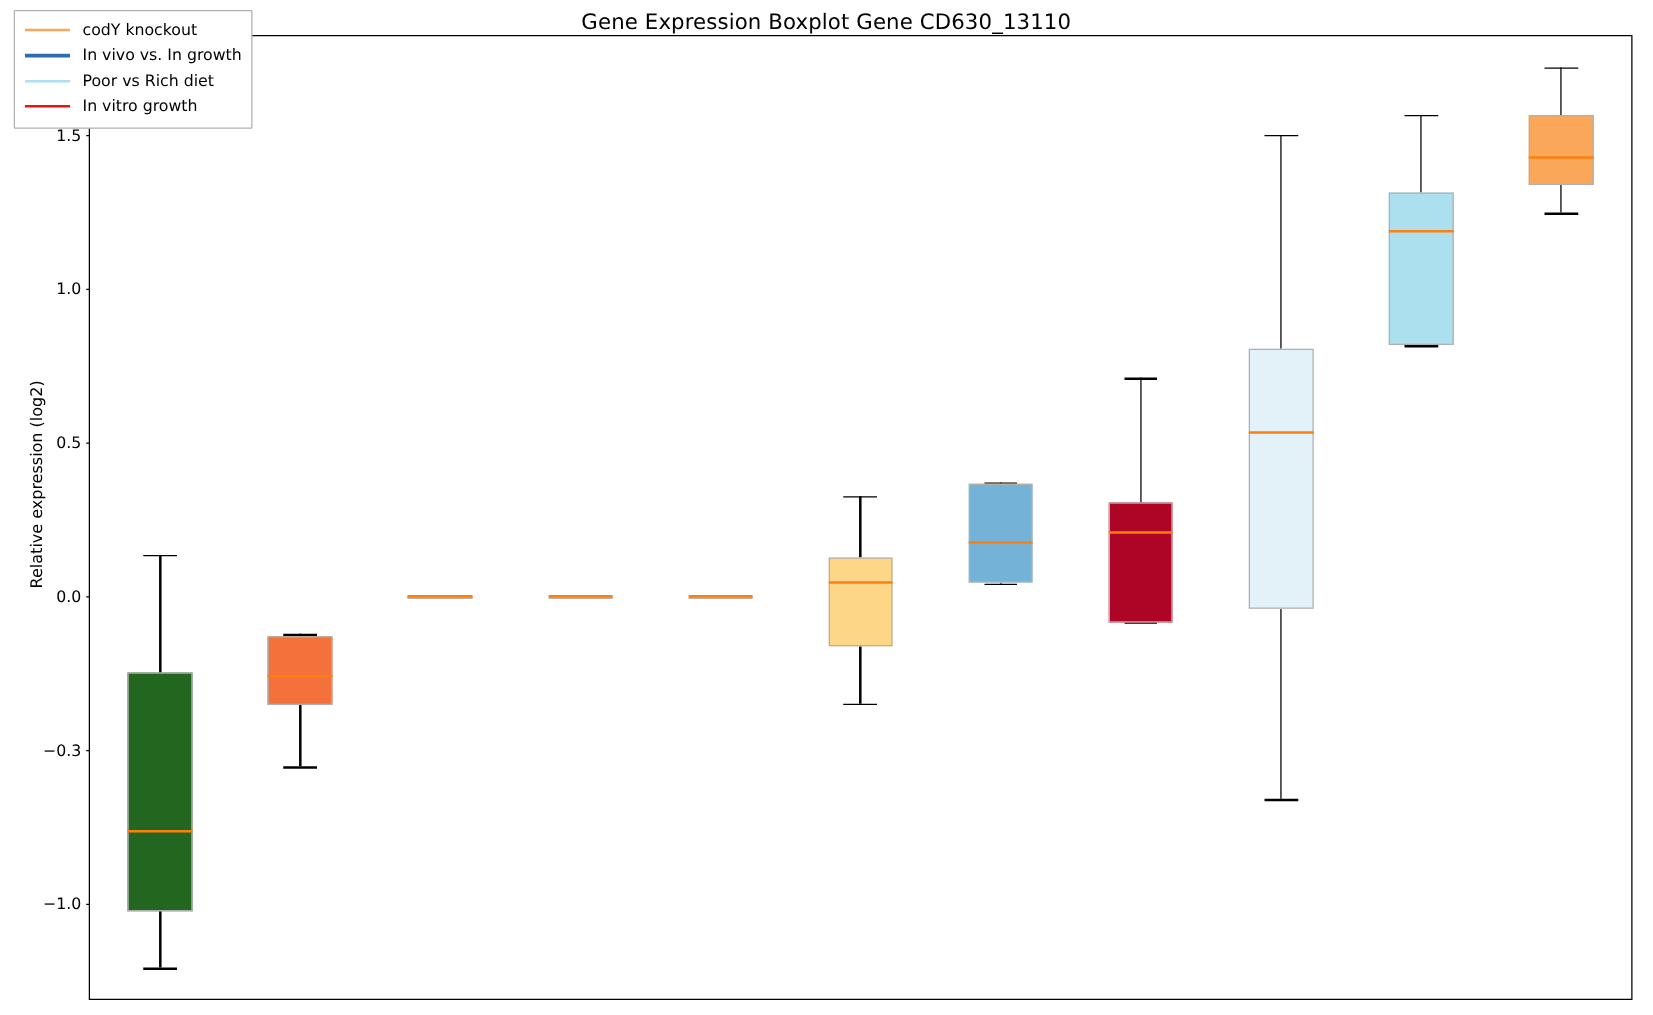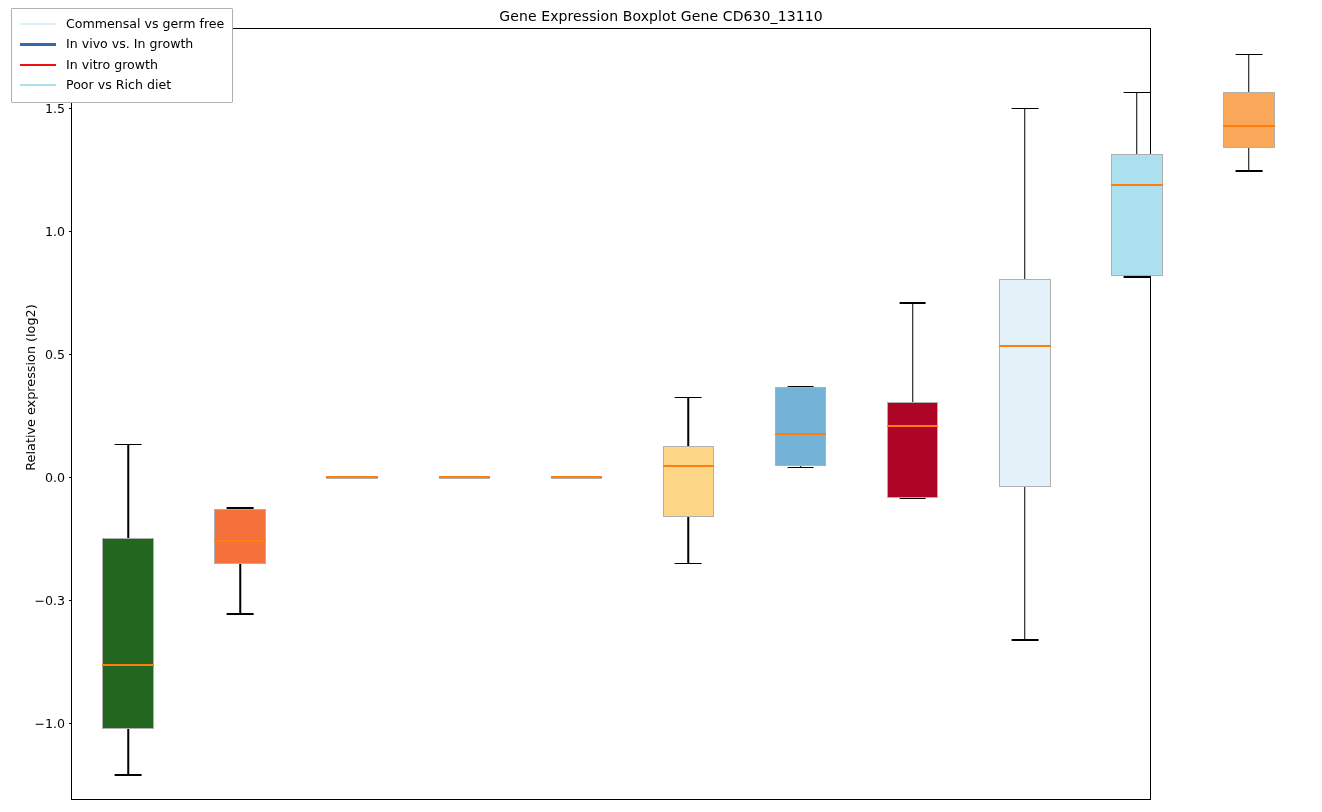--- a/index.html
+++ b/index.html
@@ -18,40 +18,40 @@
     width: 1322px;
     height: 812px;
     background: #ffffff;
   }
   #chart-title {
     position: absolute;
     left: 0;
     top: 8px;
     width: 1322px;
     text-align: center;
-    font-size: 14px;
+    font-size: 17px;
     color: #000000;
     letter-spacing: 0.1px;
   }
   #ylabel {
     position: absolute;
     left: -90px;
     top: 380px;
     width: 240px;
     transform: rotate(-90deg);
     transform-origin: center center;
     text-align: center;
     font-size: 12.8px;
     color: #000000;
   }
   #plot-area {
     position: absolute;
     left: 71px;
     top: 28px;
-    width: 1080px;
+    width: 1235px;
     height: 772px;
     border: 1.1px solid #000000;
     box-sizing: border-box;
     background: #ffffff;
     overflow: visible;
     padding-left: 16px;
   }
   .ytick-mark {
     position: absolute;
     left: -3.5px;
@@ -257,30 +257,30 @@
           <div class="whisker-cap" style="top: 24.6006px; width: 26.8121px;"></div>
           <div class="whisker-cap" style="top: 141.454px; width: 26.8121px;"></div>
           <div class="box-rect" style="top: 62.7316px; height: 56.5815px; background: rgb(251, 167, 90); border: 1px solid rgb(176, 176, 176);"></div>
           <div class="median-line" style="top: 96.2725px; background: rgb(255, 127, 14);"></div>
         </div>
       </div>
   </div>
 
   <div id="legend">
       <div class="legend-row">
-        <div class="legend-swatch" style="background: rgb(220, 240, 248);"></div>
-        <div class="legend-label">Commensal vs germ free</div>
+        <div class="legend-swatch" style="background: rgb(251, 167, 90);"></div>
+        <div class="legend-label">codY knockout</div>
       </div>
       <div class="legend-row">
         <div class="legend-swatch" style="background: rgb(47, 107, 173);"></div>
         <div class="legend-label">In vivo vs. In growth</div>
       </div>
       <div class="legend-row">
+        <div class="legend-swatch" style="background: rgb(172, 224, 239);"></div>
+        <div class="legend-label">Poor vs Rich diet</div>
+      </div>
+      <div class="legend-row">
         <div class="legend-swatch" style="background: rgb(238, 17, 17);"></div>
         <div class="legend-label">In vitro growth</div>
       </div>
-      <div class="legend-row">
-        <div class="legend-swatch" style="background: rgb(172, 224, 239);"></div>
-        <div class="legend-label">Poor vs Rich diet</div>
-      </div>
     </div>
 
 </div>
 
 </body></html>

